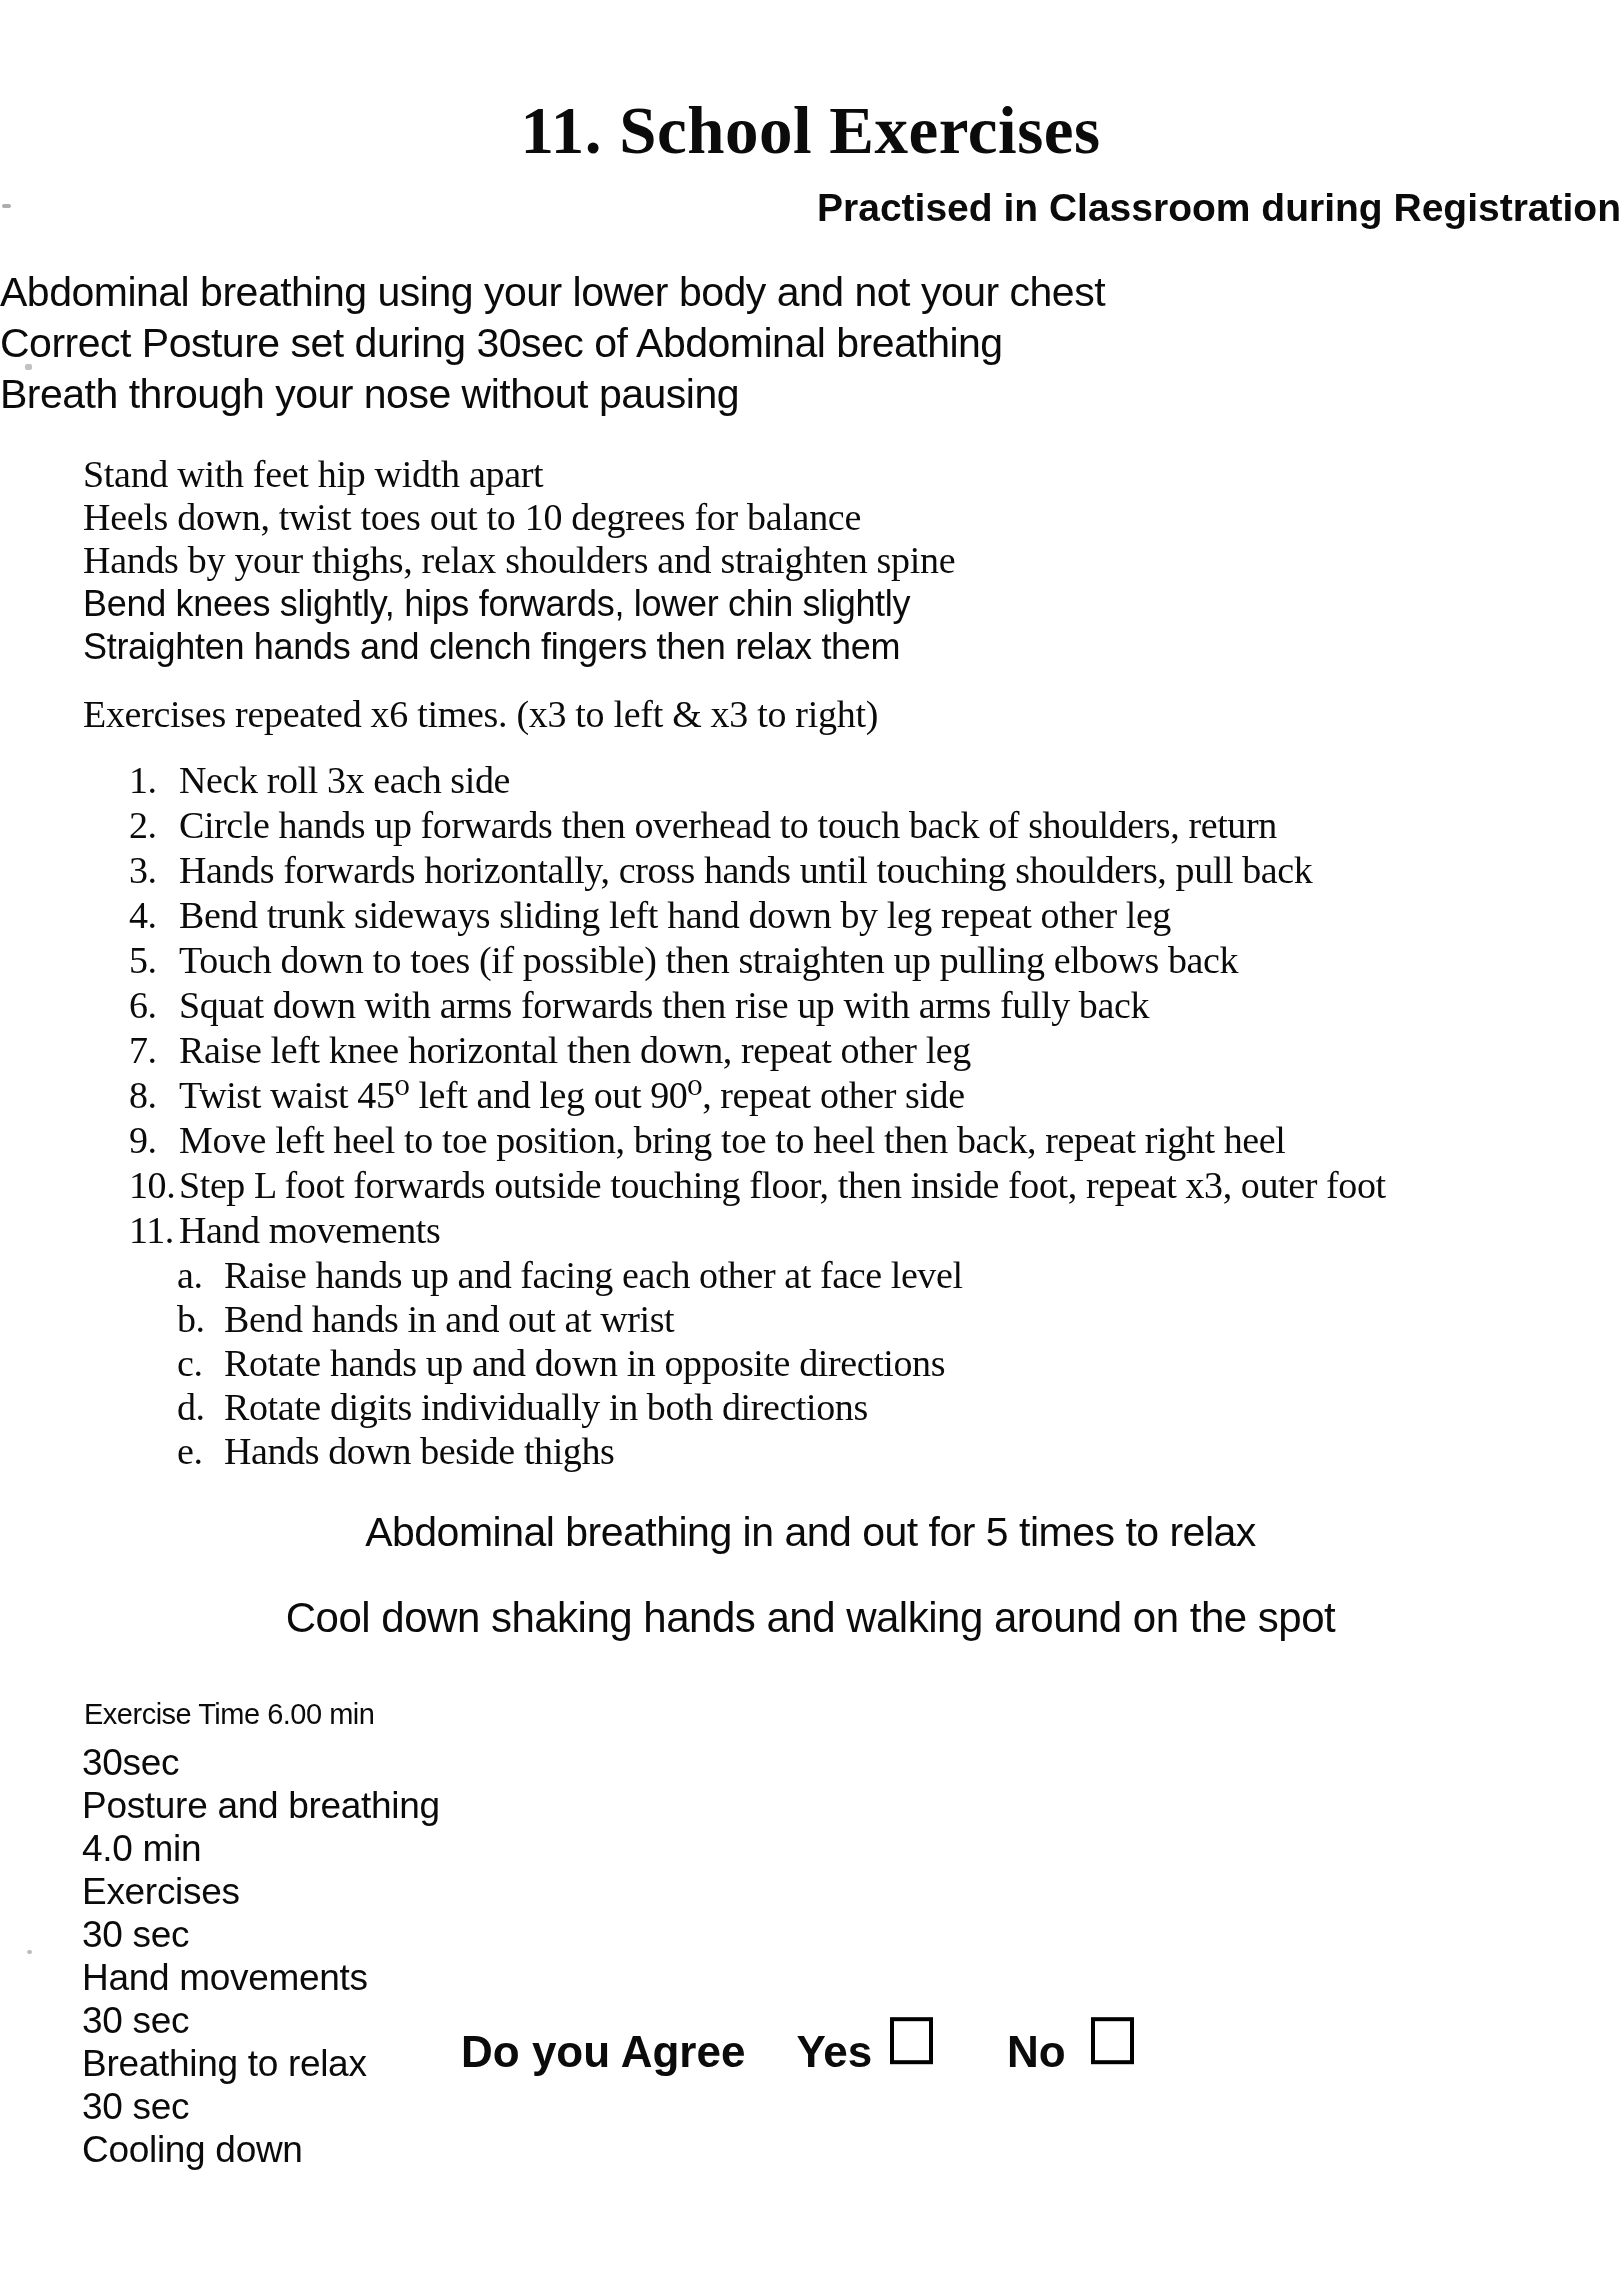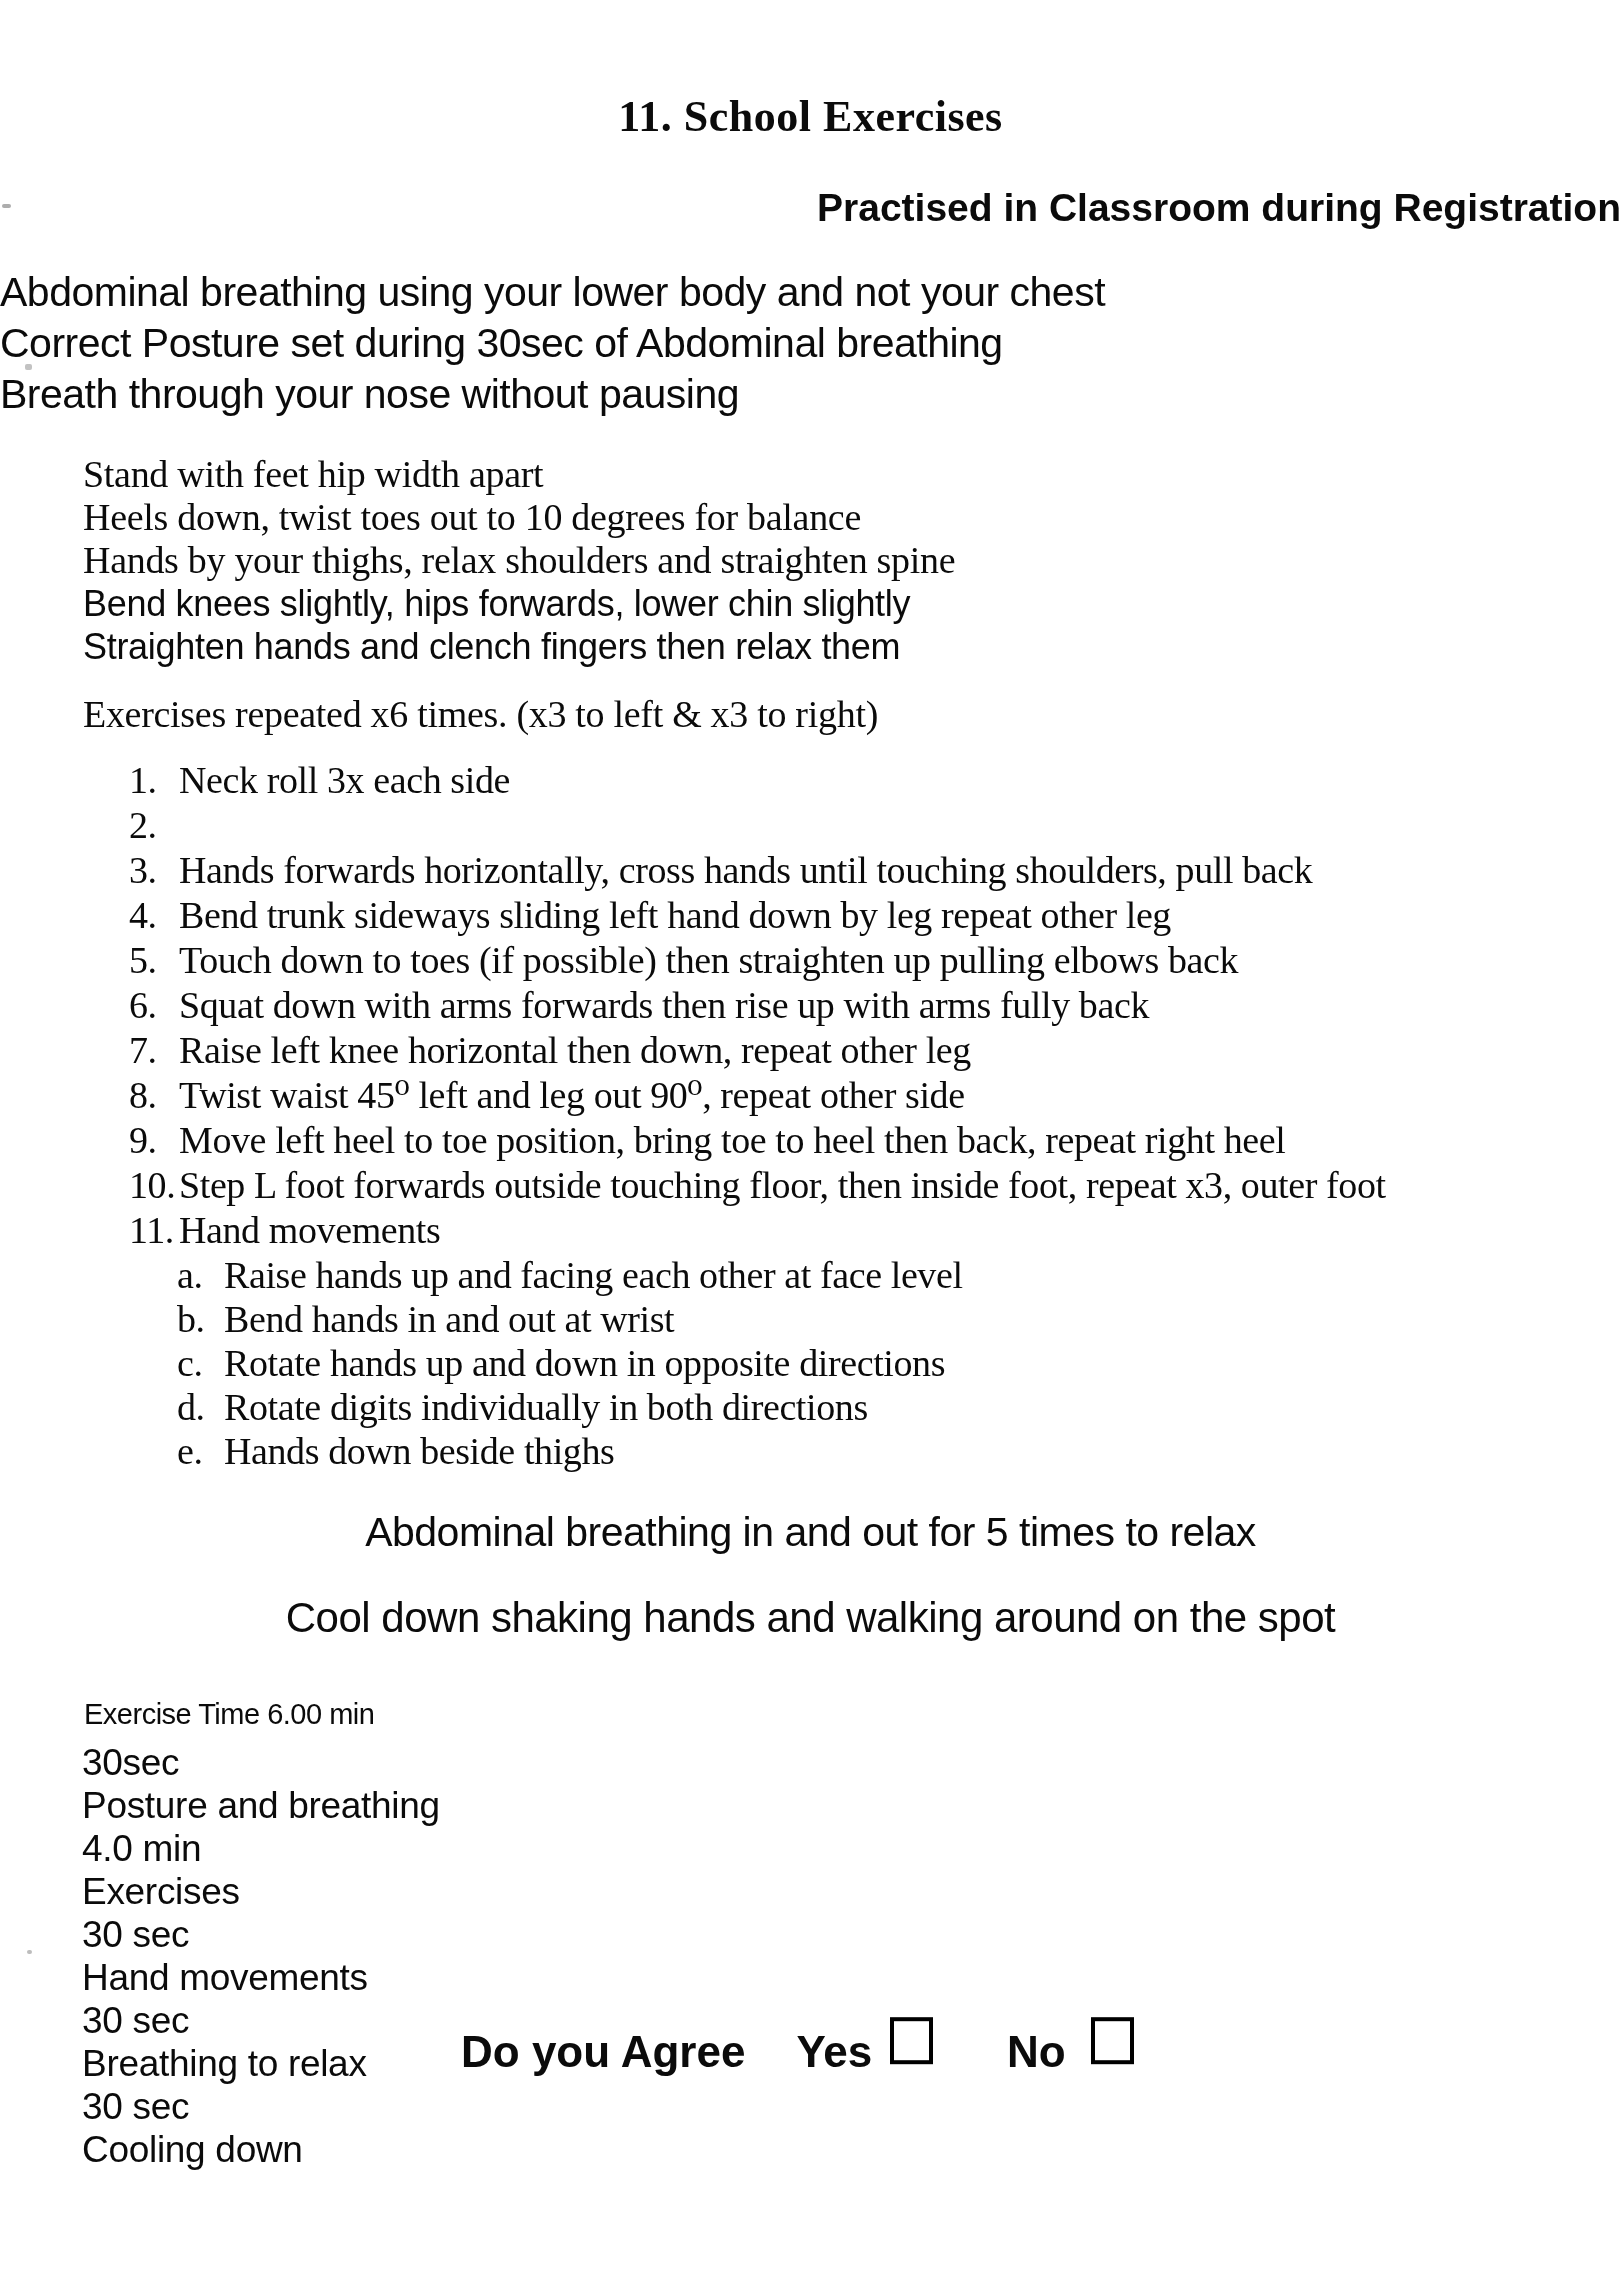--- a/index.html
+++ b/index.html
@@ -11,21 +11,21 @@
     overflow:hidden;
     margin:0 auto;
   }
   .serif { font-family:"Liberation Serif","DejaVu Serif",serif; }
   .sans  { font-family:"Liberation Sans","DejaVu Sans",sans-serif; }
 
   .doc-title {
     position:absolute; top:92px; left:0; width:100%;
     text-align:center;
     font-family:"Liberation Serif","DejaVu Serif",serif;
-    font-weight:bold; font-size:44px; line-height:1.15;
+    font-weight:bold; font-size:67px; line-height:1.15;
     letter-spacing:0.5px;
   }
   .doc-subtitle {
     position:absolute; top:186px; left:0; width:100%;
     text-align:right;
     font-family:"Liberation Sans","DejaVu Sans",sans-serif;
     font-weight:bold; font-size:39px; line-height:1.15;
   }
   .intro-block {
     position:absolute; top:267px; left:0; width:100%;
@@ -131,20 +131,21 @@
 
   <div class="repeat-note">Exercises repeated x6 times. (x3 to left &amp; x3 to right)</div>
 
   <div class="exercise-list">
     <div class="exercise-item">
         <span class="exercise-num">1.</span>
         <span>Neck roll 3x each side</span>
       </div>
     <div class="exercise-item">
         <span class="exercise-num">2.</span>
+        <span>Circle hands up forwards then overhead to touch back of shoulders, return</span>
       </div>
     <div class="exercise-item">
         <span class="exercise-num">3.</span>
         <span>Hands forwards horizontally, cross hands until touching shoulders, pull back</span>
       </div>
     <div class="exercise-item">
         <span class="exercise-num">4.</span>
         <span>Bend trunk sideways sliding left hand down by leg repeat other leg</span>
       </div>
     <div class="exercise-item">

